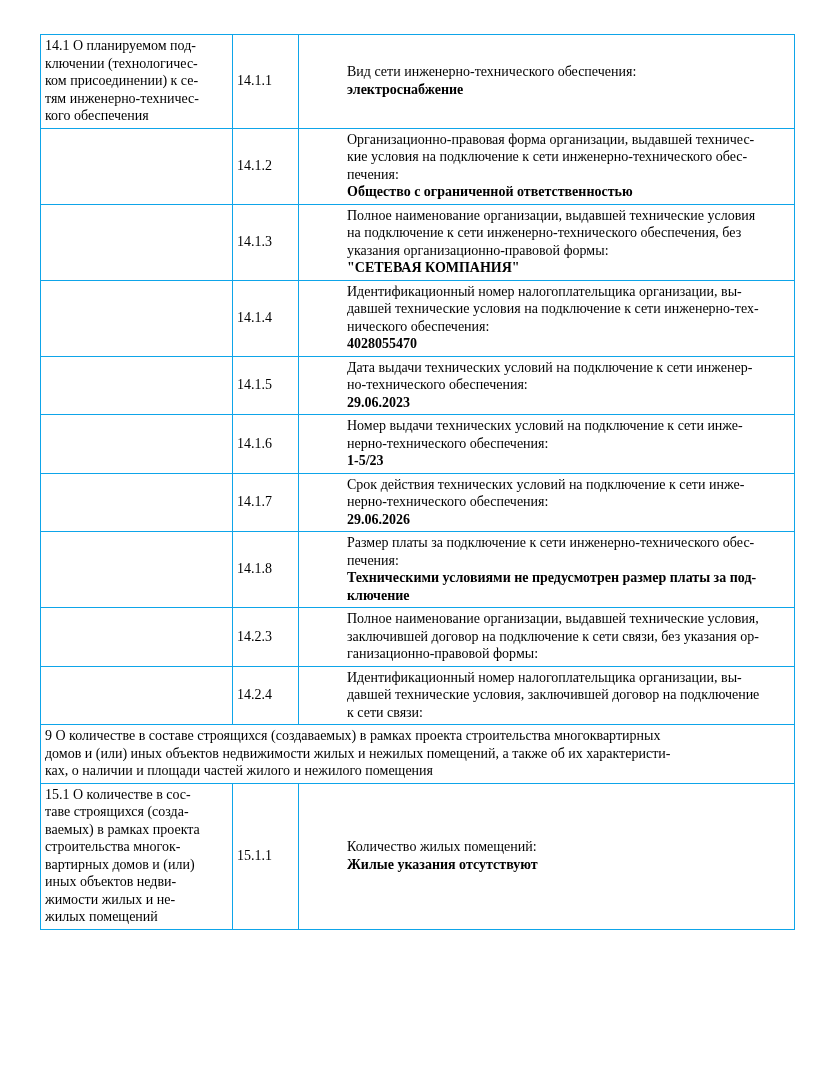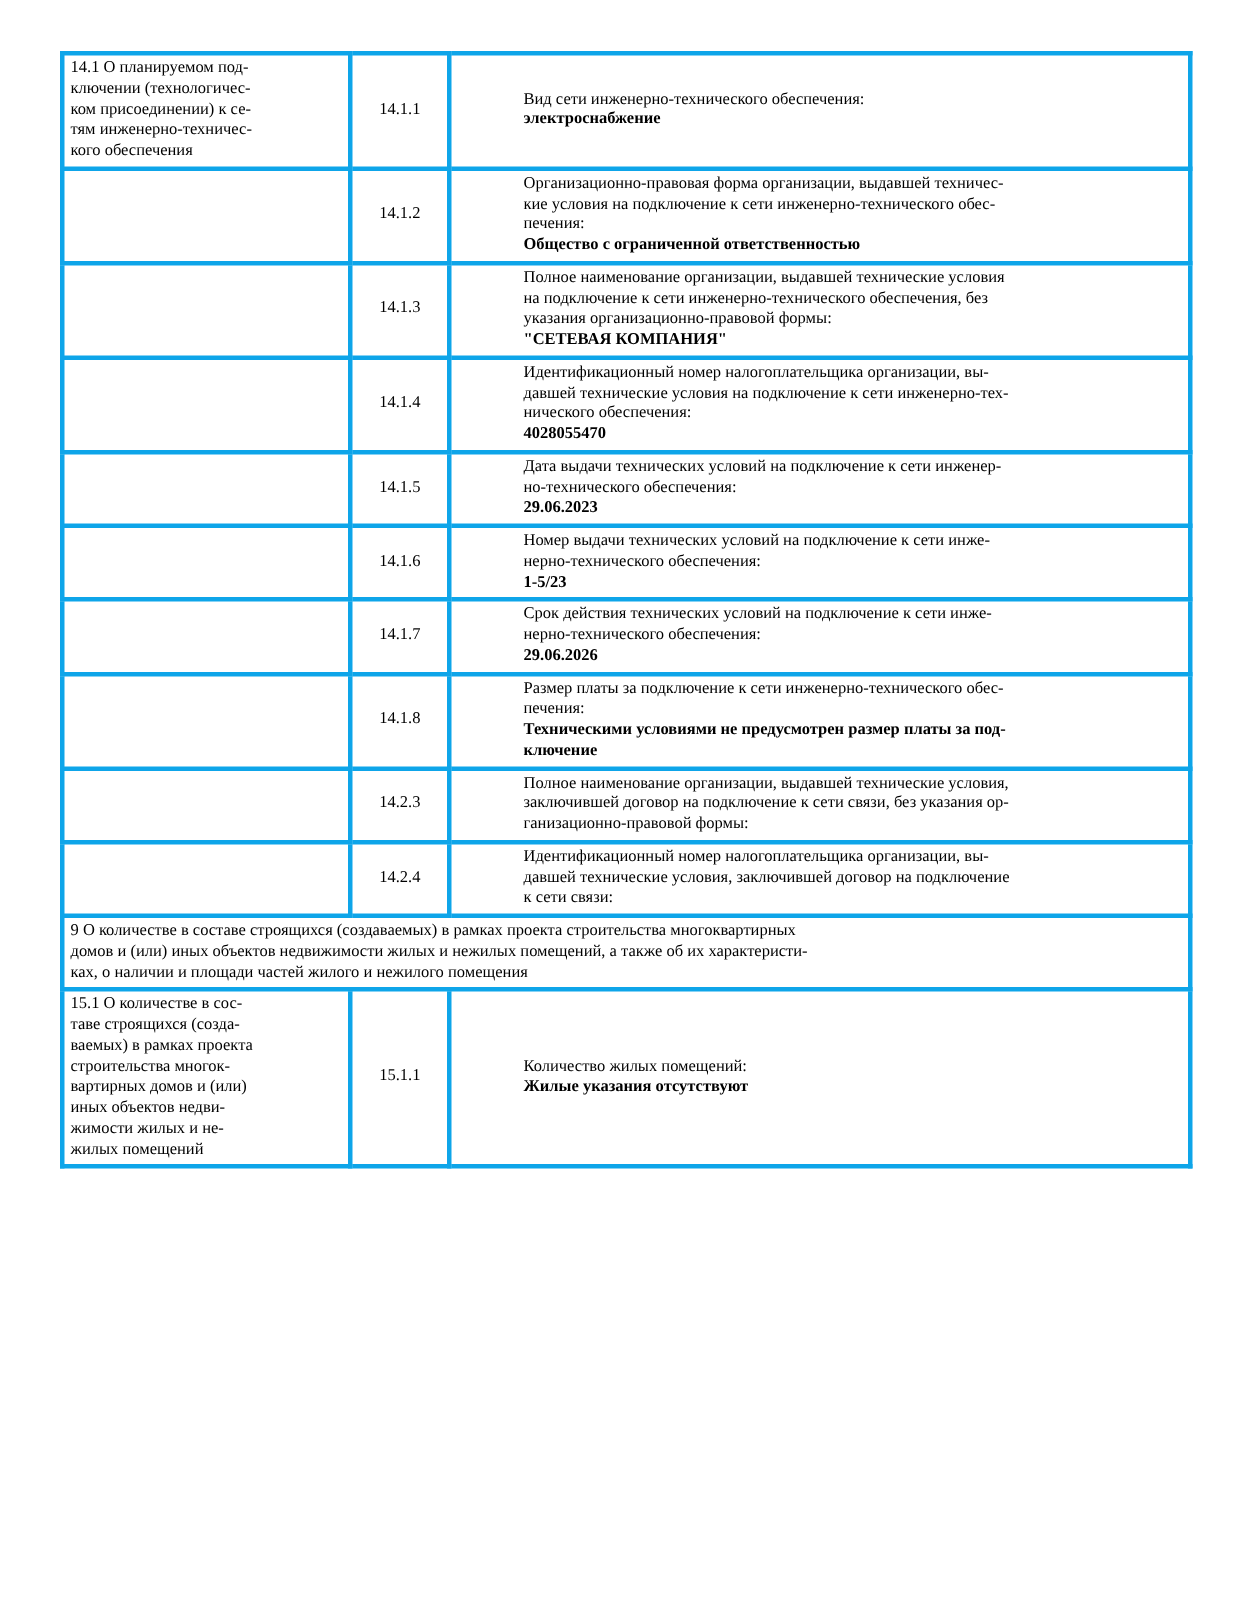--- a/index.html
+++ b/index.html
@@ -16,34 +16,34 @@
     padding: 34px 40px 0 40px;
     overflow: hidden;
     background: #ffffff;
   }
   table.decl-table {
     border-collapse: collapse;
     width: 100%;
     table-layout: fixed;
   }
   table.decl-table td {
-    border: 3px solid #0ea5e9;
-    font-size: 11px;
+    border: 1px solid #0ea5e9;
+    font-size: 14px;
     line-height: 1.25;
     padding: 2px 4px 3px 4px;
     vertical-align: middle;
     word-wrap: break-word;
   }
   td.col1 {
     vertical-align: top;
     white-space: pre-line;
   }
   td.col2 {
     vertical-align: middle;
-    text-align: center;
+    text-align: left;
     padding-left: 5px;
   }
   td.col3 {
     vertical-align: middle;
     white-space: pre-line;
   }
   td.section-cell {
     white-space: pre-line;
     vertical-align: top;
   }

